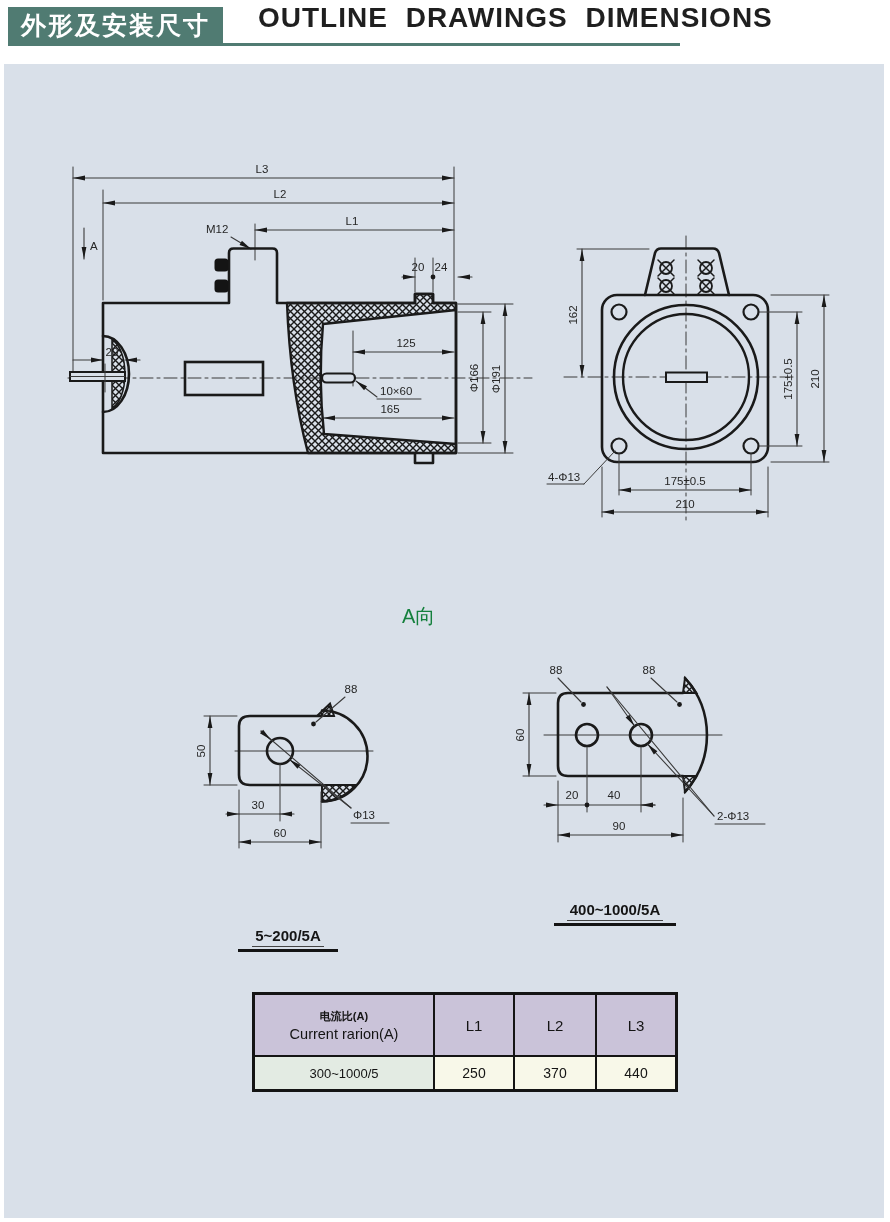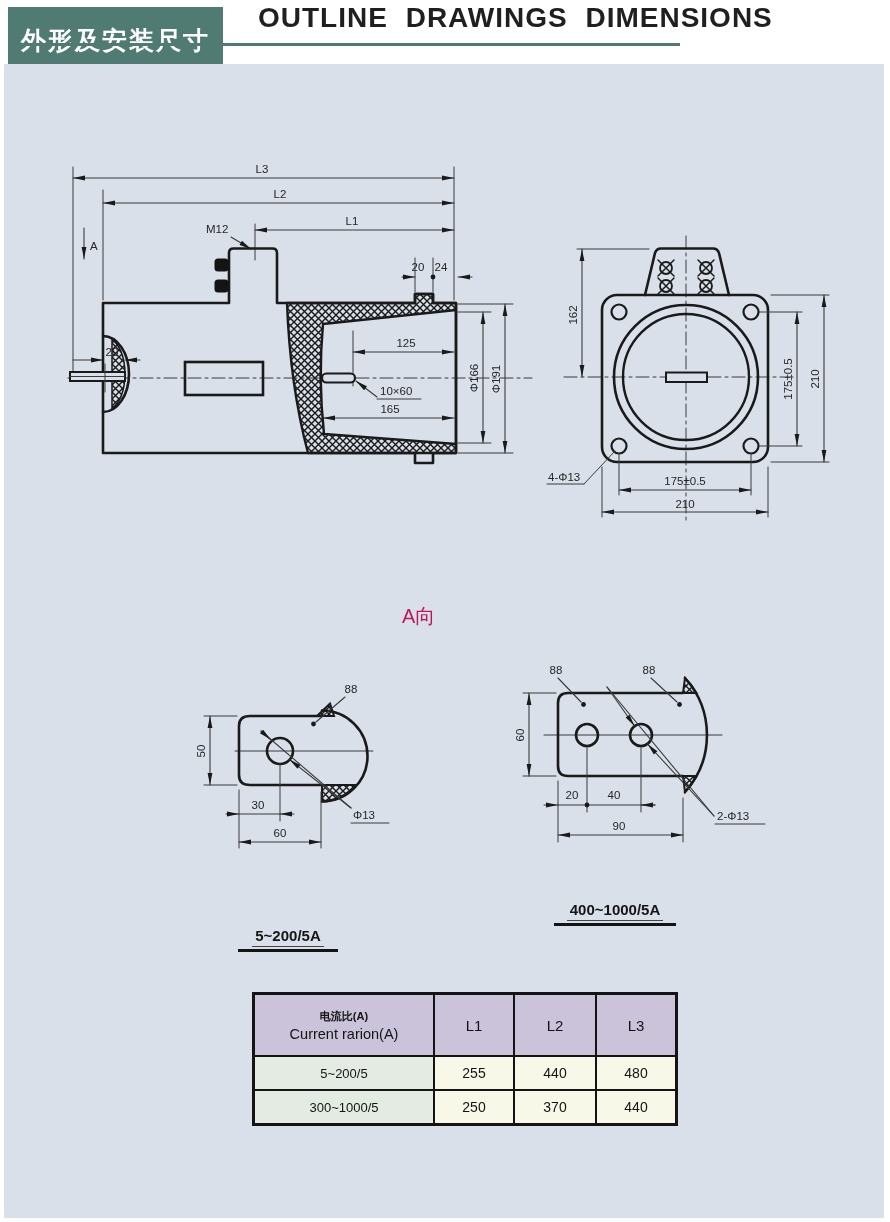--- a/index.html
+++ b/index.html
@@ -1,26 +1,26 @@
 <!DOCTYPE html>
 <html><head>
 <meta charset="utf-8">
 <style>
   html,body{margin:0;padding:0;}
   body{width:890px;height:1222px;background:#ffffff;position:relative;
        font-family:"Liberation Sans",sans-serif;overflow:hidden;}
   .hdr-cn{position:absolute;left:8px;top:7px;height:36px;background:#507b72;color:#fff;
-          font-weight:bold;font-size:25px;line-height:37px;padding:15px 13px;letter-spacing:2px;}
+          font-weight:bold;font-size:25px;line-height:37px;padding:0 13px;letter-spacing:2px;}
   .hdr-en{position:absolute;left:258px;top:2px;font-size:28px;font-weight:bold;color:#1f1f1f;
           letter-spacing:1px;word-spacing:9px;}
   .hdr-rule{position:absolute;left:8px;top:43px;width:672px;height:3px;background:#507b72;}
   .canvas{position:absolute;left:4px;top:64px;width:880px;height:1154px;background:#d9e0e9;}
   svg.draw{position:absolute;left:0;top:0;pointer-events:none;}
   svg.draw text{font-family:"Liberation Sans",sans-serif;font-size:11.5px;fill:#262626;}
-  .aview{position:absolute;left:402px;top:603px;font-size:20px;color:#be185d;}
+  .aview{position:absolute;left:402px;top:603px;font-size:20px;color:#15803d;}
   .dlabel{position:absolute;text-align:center;font-size:15px;font-weight:bold;color:#151515;}
   .dlabel .txt{display:inline-block;padding:0 3px 2px;border-bottom:1px solid #444;}
   .dlabel .bar{height:3px;background:#141414;margin-top:2px;}
   table.spec{position:absolute;left:252px;top:992px;border-collapse:collapse;table-layout:fixed;
              border:3px solid #141414;}
   table.spec th,table.spec td{border:2px solid #141414;text-align:center;vertical-align:middle;color:#141414;}
   table.spec th{background:#cac3d9;height:58px;}
   table.spec .cn{font-size:11px;font-weight:bold;}
   table.spec .en{font-size:14.5px;font-weight:normal;margin-top:2px;}
   table.spec .lh{font-size:15px;font-weight:normal;}
@@ -283,25 +283,19 @@
       <tr>
     <th class="w1">
       <div class="cn">电流比(A)</div>
       <div class="en">Current rarion(A)</div>
     </th>
     <th class="w2 lh">L1</th>
     <th class="w3 lh">L2</th>
     <th class="w4 lh">L3</th>
   </tr>
   <tr>
-    <td class="rc">5~200/5</td>
-    <td class="vc">255</td>
-    <td class="vc">440</td>
-    <td class="vc">480</td>
-  </tr>
-  <tr>
     <td class="rc">300~1000/5</td>
     <td class="vc">250</td>
     <td class="vc">370</td>
     <td class="vc">440</td>
   </tr>
 </tbody>
   </table>
 
 </body></html>

